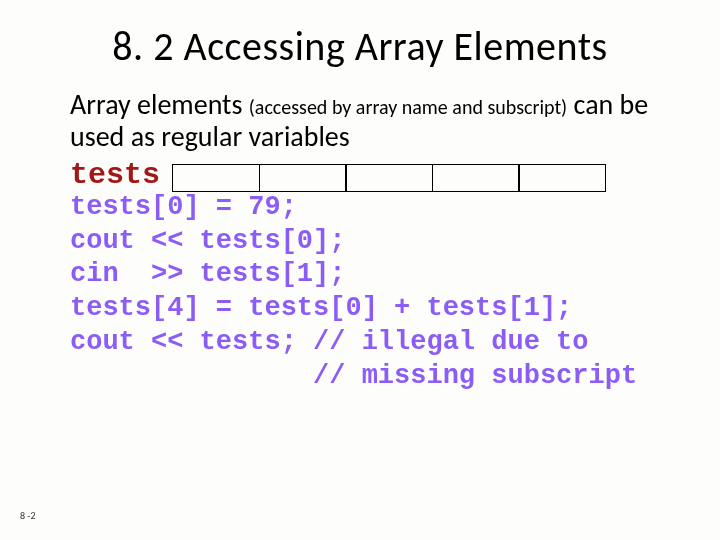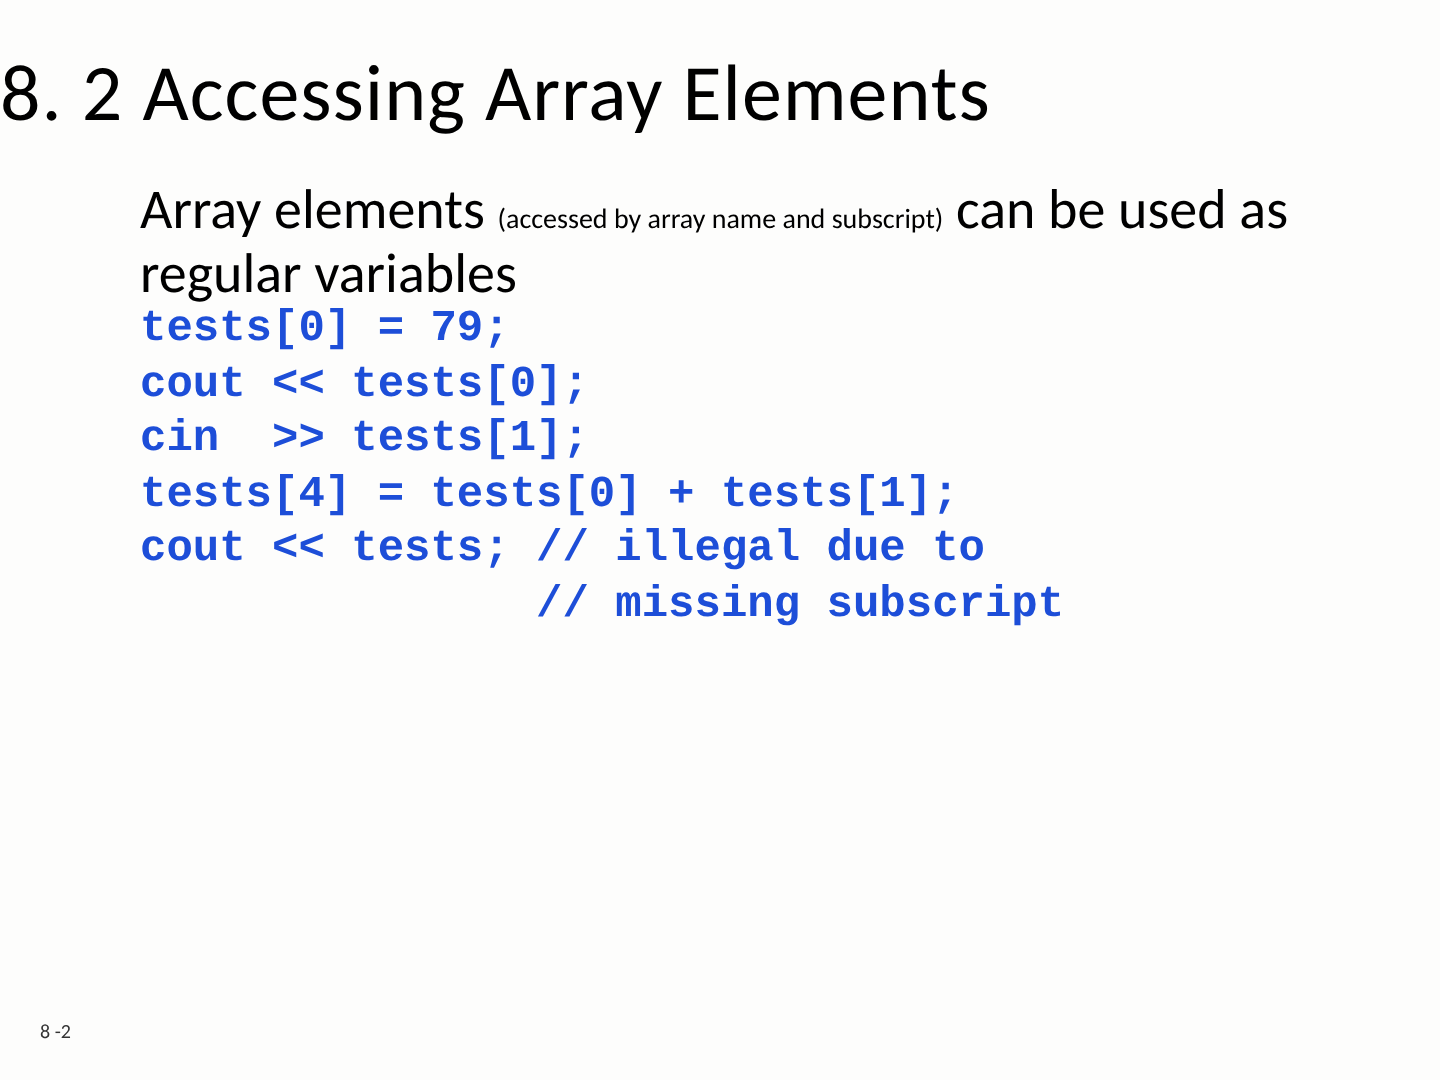--- a/index.html
+++ b/index.html
@@ -12,32 +12,33 @@
     color: #000;
     overflow: hidden;
   }
   .slide {
     position: relative;
     width: 720px;
     height: 540px;
     box-sizing: border-box;
   }
   .title {
+    text-align: center;
     font-size: 40px;
     font-weight: 400;
     padding-top: 22px;
     letter-spacing: 0.5px;
   }
   .body {
     padding: 18px 70px 0 70px;
     font-size: 28px;
     line-height: 1.15;
   }
   .sub {
-    font-size: 14px;
+    font-size: 20px;
   }
   .arrname {
     font-family: "Courier New", monospace;
     font-weight: bold;
     color: #a01818;
     font-size: 30px;
     display: inline-block;
     vertical-align: middle;
   }
   .array-row {
@@ -70,22 +71,22 @@
     font-family: "Times New Roman", serif;
     font-size: 24px;
     font-weight: bold;
     color: #0a5a2a;
     margin-left: -1.5px;
   }
   .idx:first-child { margin-left: 0; }
   .code {
     font-family: "Courier New", monospace;
     font-weight: bold;
-    color: #1d4ed8;
-    font-size: 22px;
+    color: #8b5cf6;
+    font-size: 27px;
     line-height: 1.25;
     white-space: pre;
     margin-top: -2px;
   }
   .pagenum {
     position: absolute;
     left: 20px;
     bottom: 18px;
     font-size: 10px;
     color: #333;
@@ -96,20 +97,26 @@
 
 <div class="slide">
 
   <div class="title">8. 2 Accessing Array Elements</div>
 
   <div class="body">
     <div>
       <span>Array elements </span><span class="sub">(accessed by array name and subscript)</span><span> can be used as regular variables</span>
     </div>
 
+    <div class="array-row">
+      <span class="arrname">tests</span>
+      <span class="boxes">
+        <span class="cell"></span><span class="cell"></span><span class="cell"></span><span class="cell"></span><span class="cell"></span>
+      </span>
+    </div>
 
 
     <div class="code">tests[0] = 79;
 cout &lt;&lt; tests[0];
 cin  &gt;&gt; tests[1];
 tests[4] = tests[0] + tests[1];
 cout &lt;&lt; tests; // illegal due to
                // missing subscript</div>
   </div>
 

